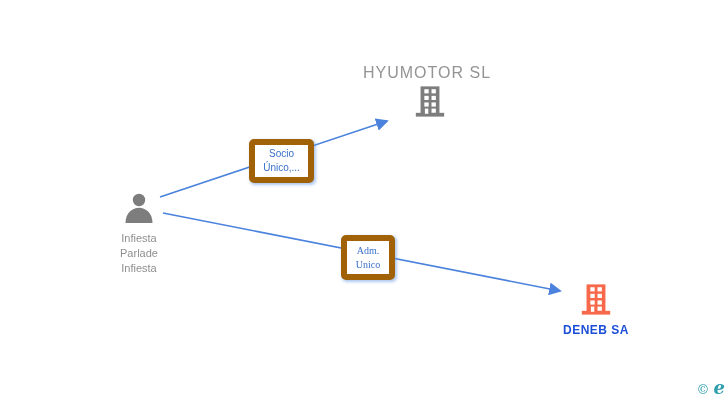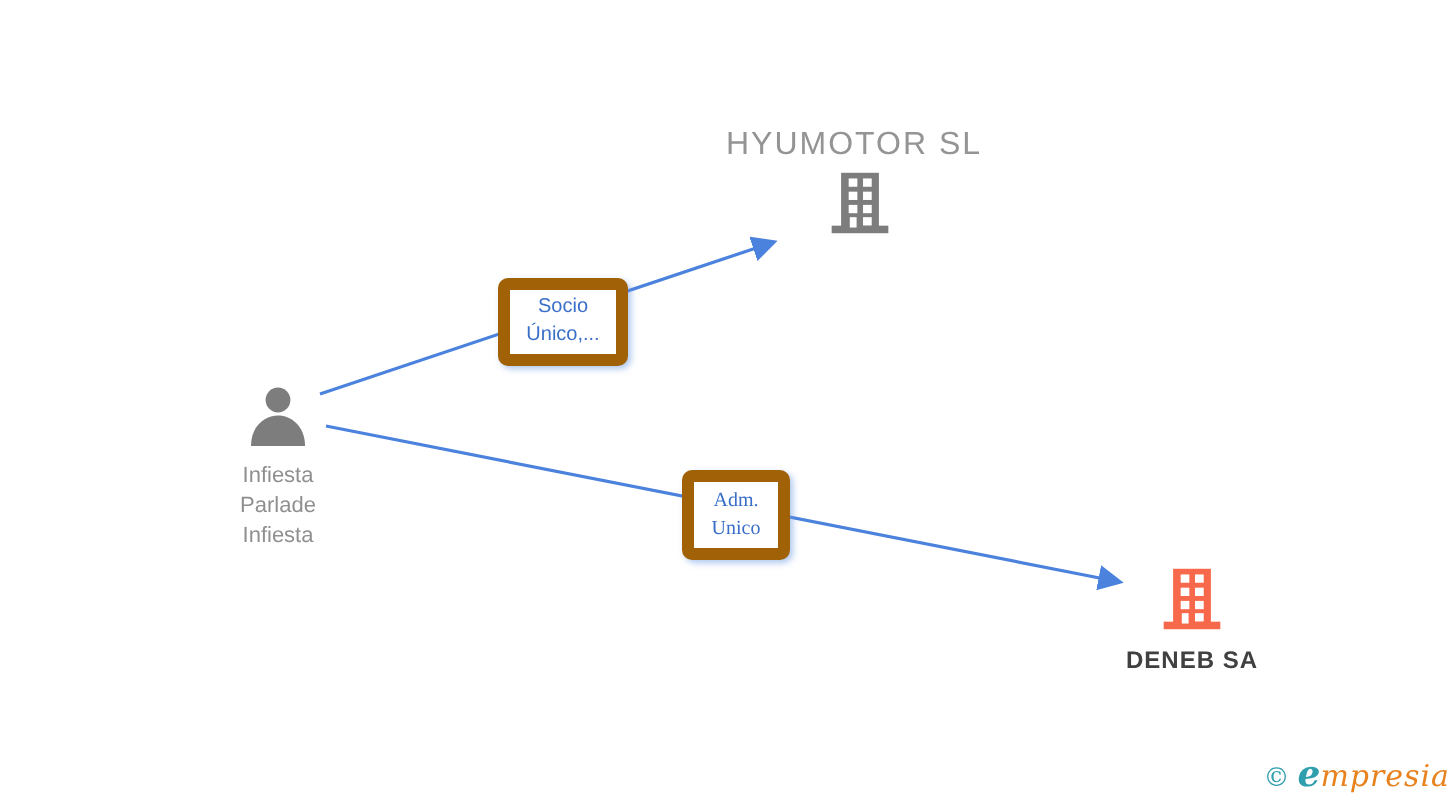--- a/index.html
+++ b/index.html
@@ -2,21 +2,21 @@
 <html><head>
 <meta charset="utf-8">
 <style>
   html,body{margin:0;padding:0;}
   body{font-family:"Liberation Sans",sans-serif;background:#fff;}
   .canvas{position:relative;width:728px;height:400px;background:#fff;overflow:hidden;}
   .edges-svg{position:absolute;left:0;top:0;z-index:1;}
   .node{position:absolute;z-index:2;text-align:center;}
   .company-title{position:absolute;z-index:2;text-align:center;color:#949494;font-size:16px;letter-spacing:1px;white-space:nowrap;}
   .hyu-title{left:357px;top:64px;width:140px;}
-  .deneb-title{left:531px;top:323px;width:130px;font-weight:bold;font-size:12px;letter-spacing:0.5px;color:#404040;}
+  .deneb-title{left:531px;top:323px;width:130px;font-weight:bold;font-size:12px;letter-spacing:0.5px;color:#1d4ed8;}
   .icon-box{position:absolute;z-index:2;}
   .person-icon-box{left:123px;top:192px;width:32px;height:31px;color:#7d7d7d;}
   .person-name{left:95px;top:231px;width:88px;font-size:11px;line-height:15px;color:#8f8f8f;}
   .hyu-building{left:413px;top:86px;width:34px;height:31px;color:#7d7d7d;}
   .deneb-building{left:579px;top:284px;width:34px;height:31px;color:#f8684a;}
   .edge-label{position:absolute;z-index:3;display:flex;flex-direction:column;align-items:center;justify-content:center;
     background:#fff;border:6px solid #a16207;border-radius:5px;
     box-shadow:1.5px 1.5px 3px rgba(110,155,225,.55);
     color:#3a6fc9;font-size:10px;line-height:14px;white-space:nowrap;}
   .socio-box{left:249px;top:139px;width:53px;height:32px;}
@@ -103,16 +103,15 @@
         <rect x="12.6" y="23.5" width="3.6" height="5.5"></rect>
           <rect x="19.6" y="23.5" width="4.6" height="4.4"></rect>
       </g>
     </svg>
   </div>
   <div class="company-title deneb-title">DENEB SA</div>
 
   <div class="watermark">
     <span class="wm-copy">©</span>
     <span class="wm-lead">e</span>
-    <span class="wm-rest">mpresia</span>
   </div>
 
 </div>
 
 </body></html>

